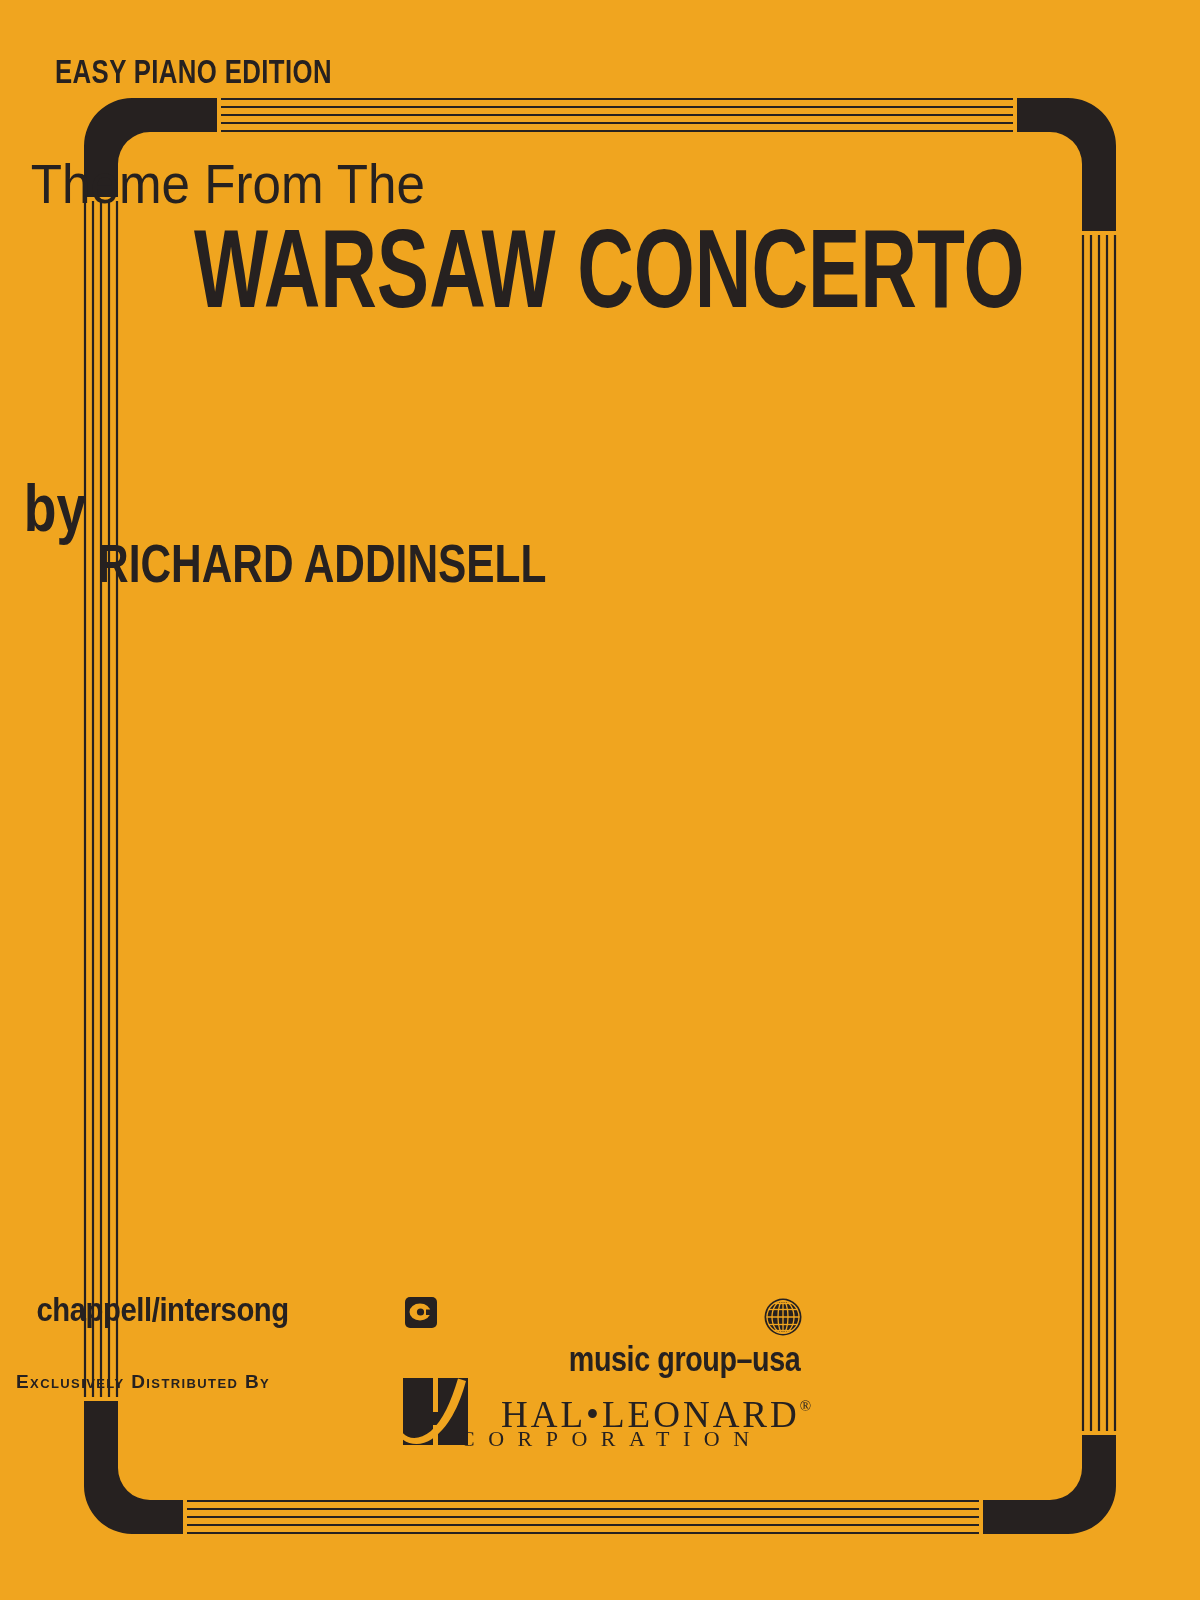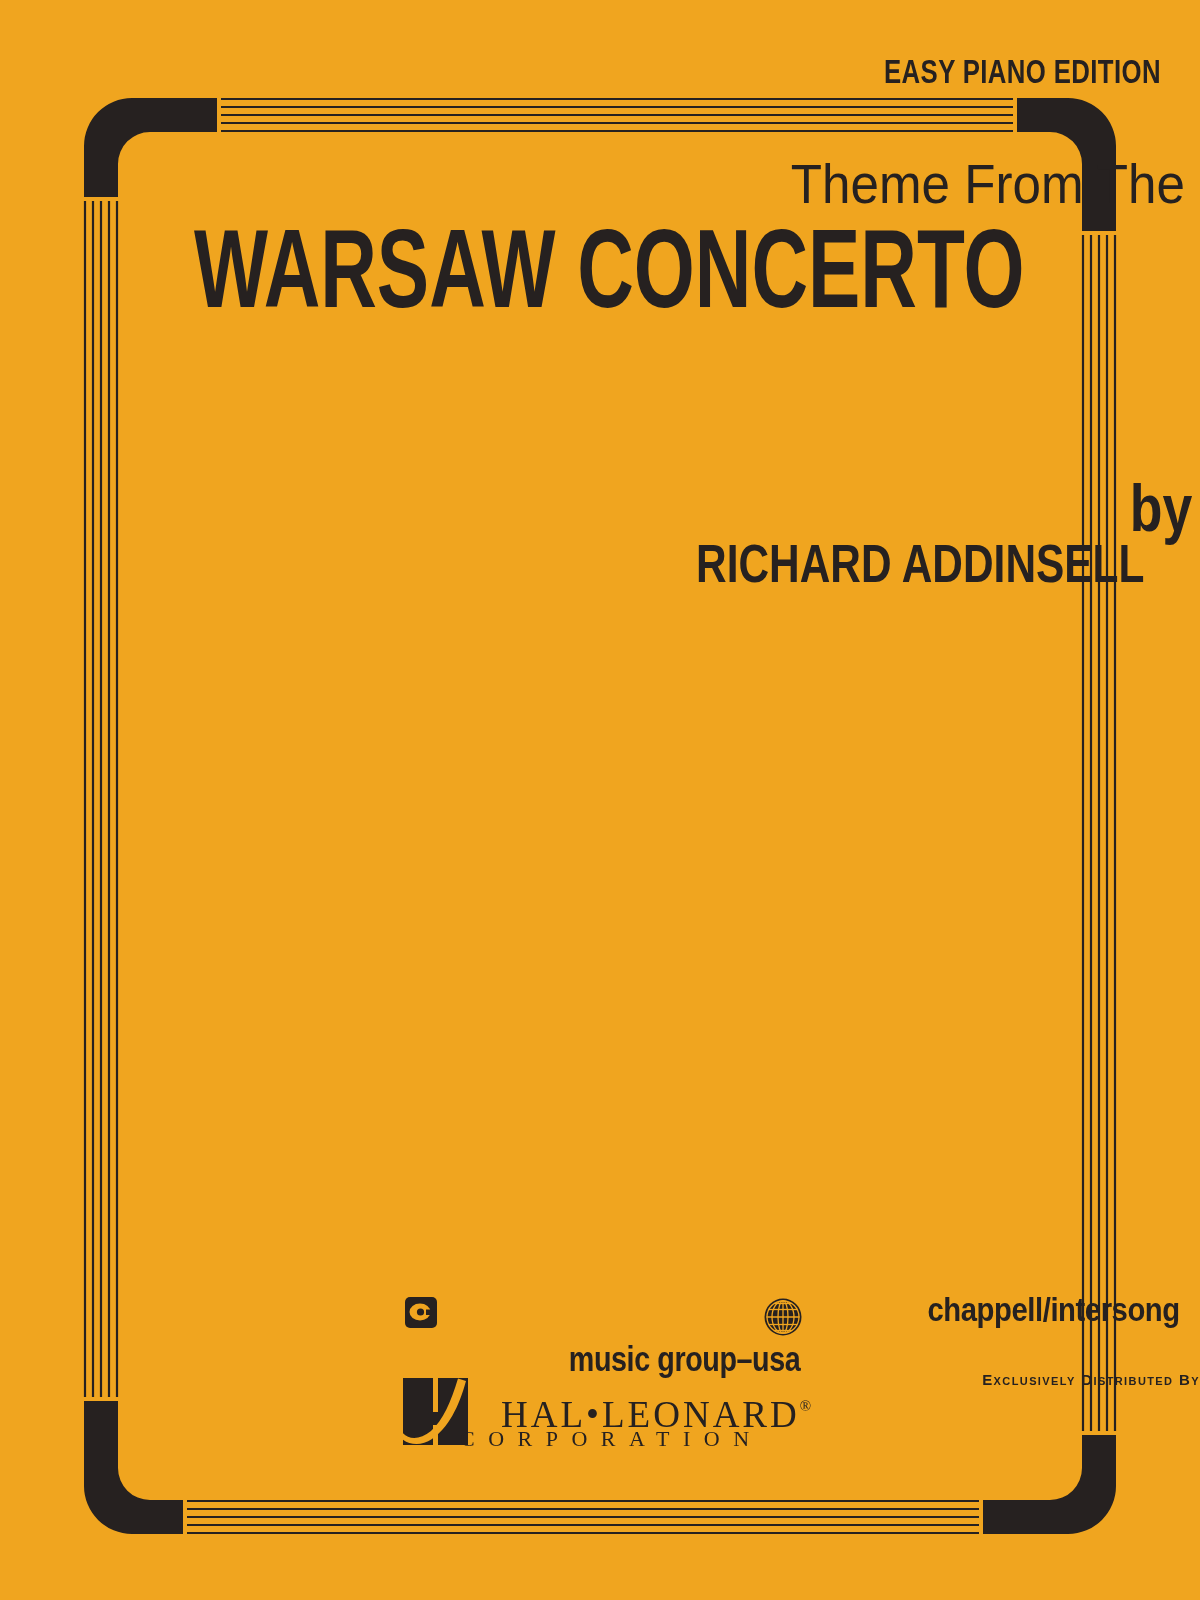--- a/index.html
+++ b/index.html
@@ -9,21 +9,21 @@
   html,body{margin:0;padding:0;}
   body{
     width:1200px;height:1600px;
     background:var(--bg);
     position:relative;
     overflow:hidden;
     font-family:"Liberation Sans", sans-serif;
     color:var(--ink);
   }
   .abs{position:absolute;line-height:1;}
-  .centered{left:16px;right:0;text-align:right;white-space:nowrap;}
+  .centered{left:16px;right:0;text-align:left;white-space:nowrap;}
   .cond{display:inline-block;white-space:nowrap;transform-origin:50% 50%;}
   .frame-svg{position:absolute;left:0;top:0;}
 
   .edition{top:55px;font-size:33px;font-weight:bold;}
   .edition .cond{transform:scaleX(0.78);letter-spacing:0.5px;}
 
   .title-prefix{top:157px;font-size:55px;font-weight:normal;}
   .title-prefix .cond{transform:scaleX(0.93);}
 
   .title-main{top:213px;font-size:112px;font-weight:bold;}
@@ -34,21 +34,21 @@
 
   .composer{top:537px;font-size:53px;font-weight:bold;margin-left:26px;}
   .composer .cond{transform:scaleX(0.80);}
 
   .publisher-name{top:1292px;font-size:34px;font-weight:bold;}
   .publisher-name .cond{transform:scaleX(0.86);letter-spacing:-0.5px;}
 
   .division{top:1341px;right:400px;font-size:35px;font-weight:bold;text-align:right;white-space:nowrap;}
   .division .cond{transform:scaleX(0.82);transform-origin:100% 50%;letter-spacing:-0.5px;}
 
-  .distribution-note{top:1372px;font-size:15px;font-weight:bold;
+  .distribution-note{top:1372px;font-size:19px;font-weight:bold;
     font-variant:small-caps;letter-spacing:1.4px;}
 
   .distributor-name{left:476px;top:1396px;font-size:37px;
     font-family:"Liberation Serif", serif;letter-spacing:3px;white-space:nowrap;margin-left:25px;}
   .reg-mark{font-size:15px;position:relative;top:-16px;letter-spacing:0;}
 
   .distributor-subtitle{left:460px;top:1428px;font-size:22px;
     font-family:"Liberation Serif", serif;letter-spacing:13.5px;white-space:nowrap;}
 </style>
 </head>

